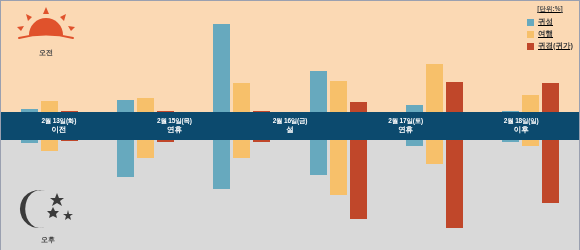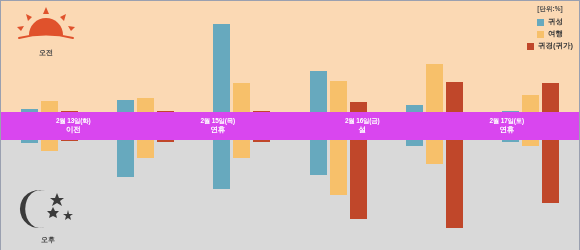--- a/index.html
+++ b/index.html
@@ -21,21 +21,21 @@
     background:#fbd9b4;
   }
   
   .pm-bg {
     position:absolute; left:0; top:139px; width:100%; height:111px;
     background:#d9d9d9;
   }
   
   .day-band {
     position:absolute; left:0; top:111px; width:100%; height:28px;
-    background:#d946ef;
+    background:#0c4a6e;
     display:flex;
     z-index:5;
   }
   .day-cell {
     flex:1 1 0;
     display:flex; flex-direction:column;
     align-items:center; justify-content:center;
     color:#ffffff;
     line-height:1.05;
   }
@@ -66,21 +66,21 @@
 
   .bar { width:17px; }
   .bar.s0 { background:#67a9be; }
   .bar.s1 { background:#f7c06a; }
   .bar.s2 { background:#c0472a; }
 
   
   .legend {
     position:absolute; right:6px; top:4px;
     z-index:6;
-    display:flex; flex-direction:column; align-items:center;
+    display:flex; flex-direction:column; align-items:flex-start;text-decoration:underline;
   }
   .legend-unit {
     font-size:6.5px; color:#4a4a4a; font-weight:bold;
     margin-bottom:3px; align-self:center;
   }
   .legend-row { display:flex; align-items:center; margin-bottom:2px; }
   .legend-swatch { width:7px; height:7px; margin-right:4px; }
   .legend-swatch.s0 { background:#67a9be; }
   .legend-swatch.s1 { background:#f7c06a; }
   .legend-swatch.s2 { background:#c0472a; }
@@ -303,15 +303,19 @@
         <div class="day-kind">연휴</div>
       </div>
       <div class="day-cell">
         <div class="day-date">2월 16일(금)</div>
         <div class="day-kind">설</div>
       </div>
       <div class="day-cell">
         <div class="day-date">2월 17일(토)</div>
         <div class="day-kind">연휴</div>
       </div>
+      <div class="day-cell">
+        <div class="day-date">2월 18일(일)</div>
+        <div class="day-kind">이후</div>
+      </div>
     </div>
 
 </div>
 
 </body></html>

